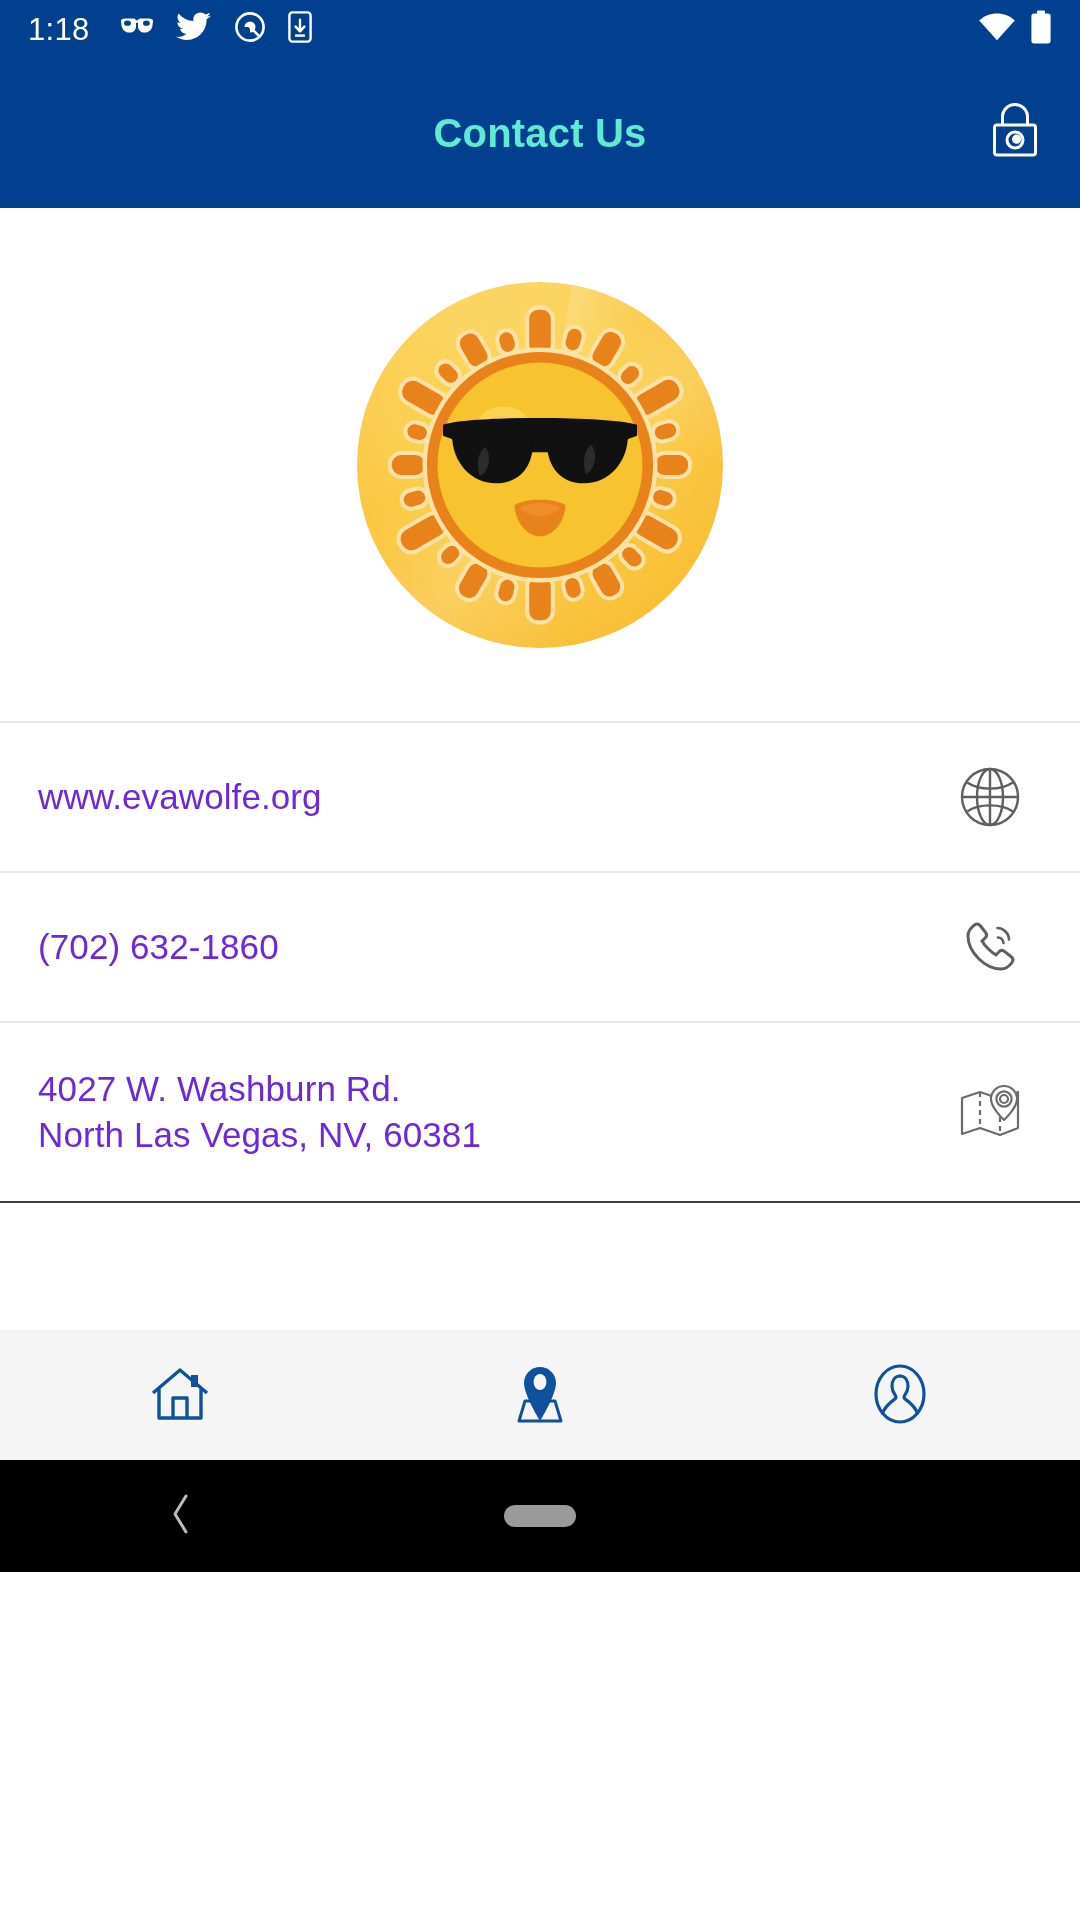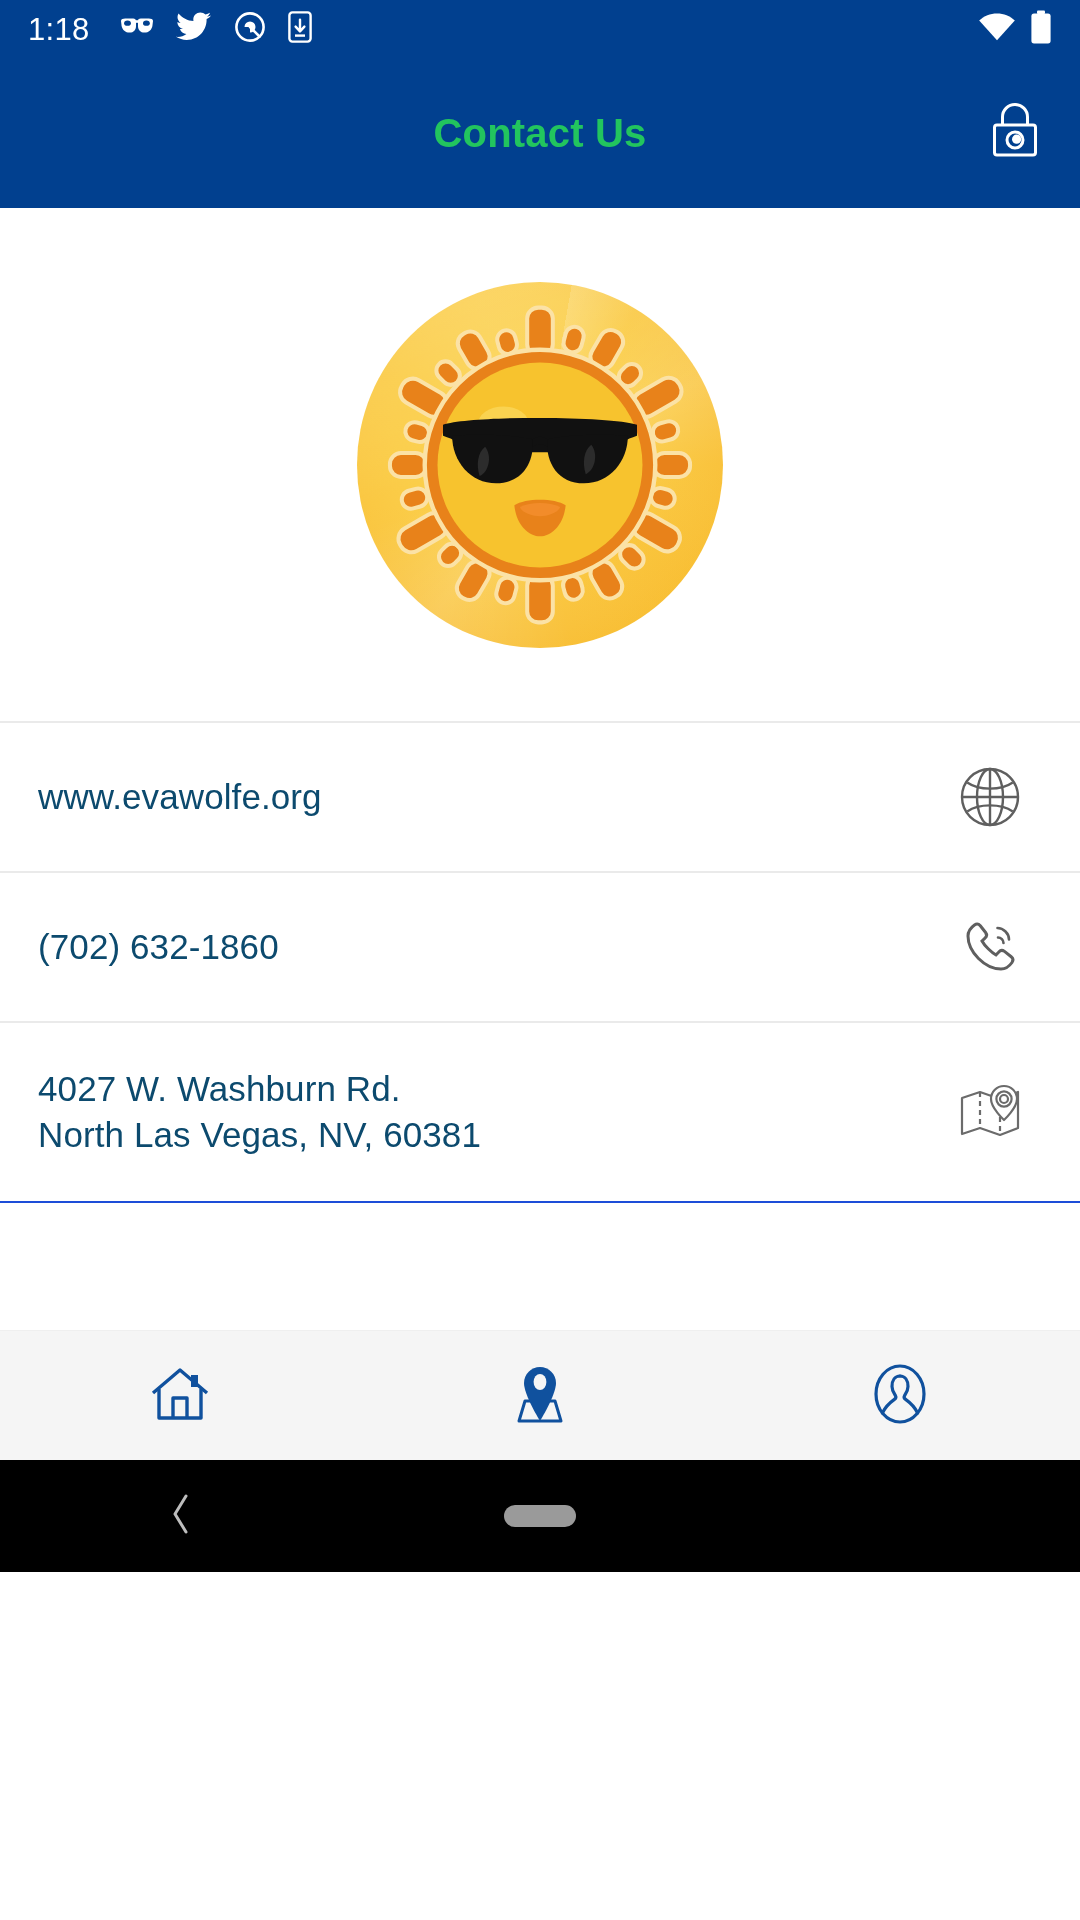--- a/index.html
+++ b/index.html
@@ -23,21 +23,21 @@
   .status-right { margin-left:auto; display:flex; align-items:center; gap:14px; }
   .sicon { display:block; }
 
   
   .appbar {
     height:150px; background:#01408F; position:relative;
     display:flex; align-items:center; justify-content:center;
     flex:0 0 auto;
   }
   .appbar-title {
-    color:#22c55e; font-size:40px; font-weight:700; letter-spacing:.2px;
+    color:#5eead4; font-size:40px; font-weight:700; letter-spacing:.2px;
   }
   .lock-btn {
     position:absolute; right:22px; top:50%; transform:translateY(-50%);
     width:86px; height:86px; display:flex; align-items:center; justify-content:center;
   }
 
   
   .content { flex:1 1 auto; background:#fff; display:flex; flex-direction:column; min-height:0; }
 
   .logo-wrap {
@@ -64,23 +64,23 @@
   .sun-svg { position:absolute; inset:0; width:100%; height:100%; }
 
   .rows { flex:0 0 auto; }
   .row {
     position:relative; display:flex; align-items:center;
     padding:0 38px; min-height:150px;
     border-top:2px solid #EAEAEA;
     background:#fff;
   }
   .row.address { min-height:182px; }
-  .row:last-child { border-bottom:2px solid #1d4ed8; }
+  .row:last-child { border-bottom:2px solid #404040; }
   .row-text {
-    font-size:35px; color:#0c4a6e; font-weight:400; line-height:1.32;
+    font-size:35px; color:#6d28d9; font-weight:400; line-height:1.32;
     flex:1 1 auto; letter-spacing:.1px;
   }
   .row-text .l2 { display:block; }
   .row-icon {
     width:92px; flex:0 0 auto; display:flex; align-items:center; justify-content:center;
     margin-right:6px;
   }
 
   .filler { flex:1 1 auto; background:#fff; }
 

